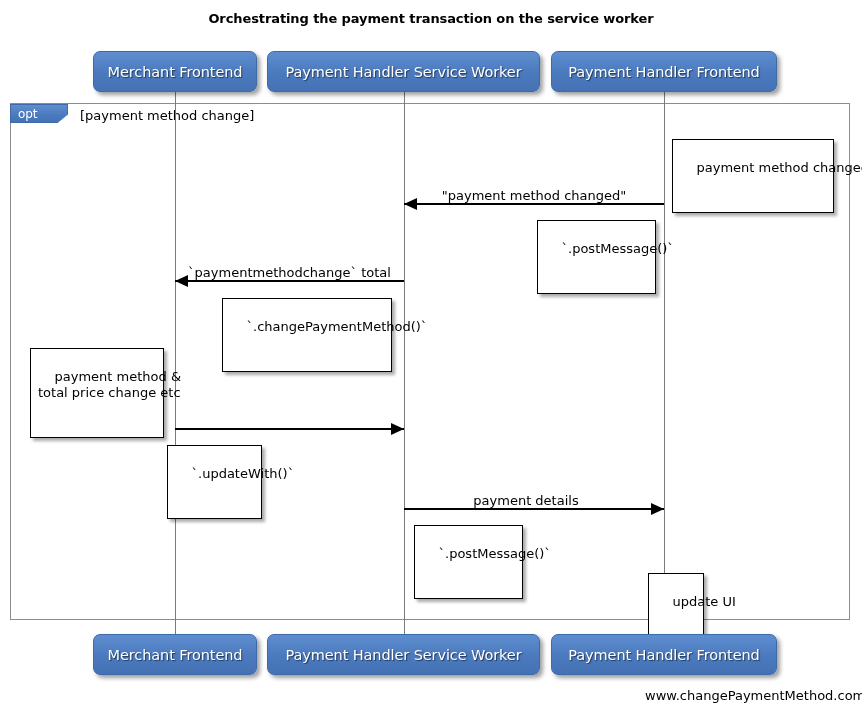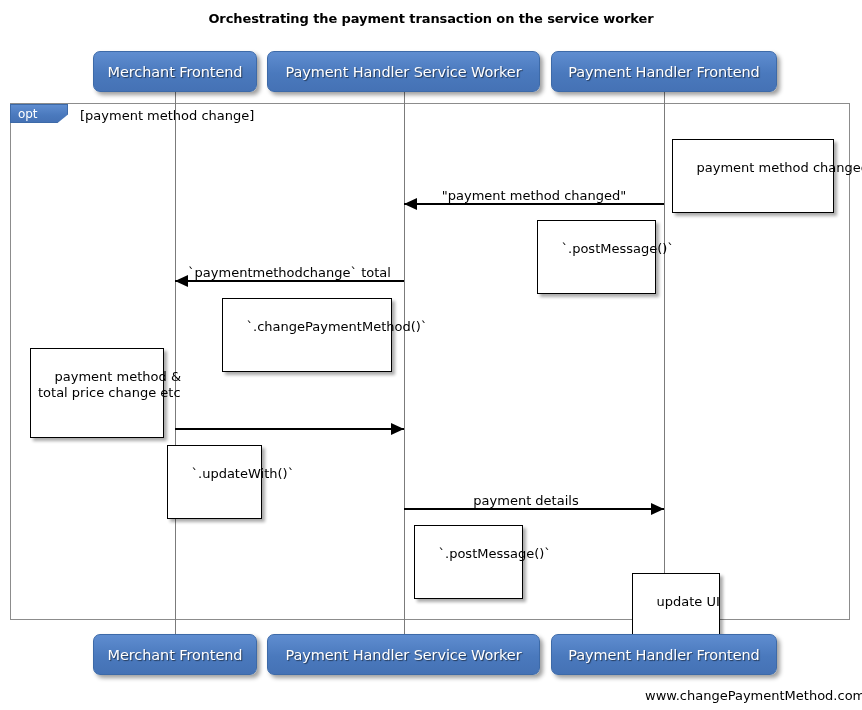--- a/index.html
+++ b/index.html
@@ -221,21 +221,21 @@
 
   <div class="msg-label" style="left:396px; top:493px; width:260px;">payment details</div>
   <div class="msg-line" style="left:404px; top:508px; width:260px;"></div>
   <div class="arrowhead right" style="left:651px; top:503px;"></div>
 
   <div class="note" style="left:414px; top:525px; width:109px;">
     <span>`.postMessage()`</span>
     <span class="foldline"></span>
   </div>
 
-  <div class="note" style="left:632px; top:573px; width:88px;">
+  <div class="note" style="left:648px; top:573px; width:56px;">
     <span>update UI</span>
     <span class="foldline"></span>
   </div>
 
   <div class="actor-box" style="left:93px; top:634px; width:164px;">Merchant Frontend</div>
   <div class="actor-box" style="left:267px; top:634px; width:273px;">Payment Handler Service Worker</div>
   <div class="actor-box" style="left:551px; top:634px; width:226px;">Payment Handler Frontend</div>
 
   <div class="credit" style="left:645px; top:688px;">www.changePaymentMethod.com</div>
 

